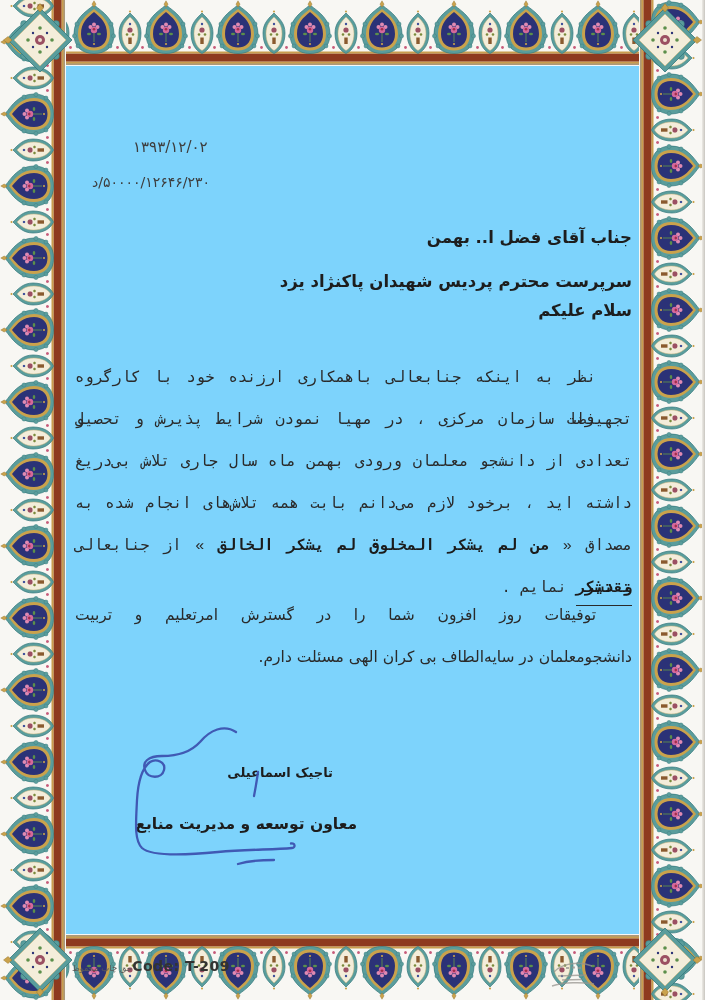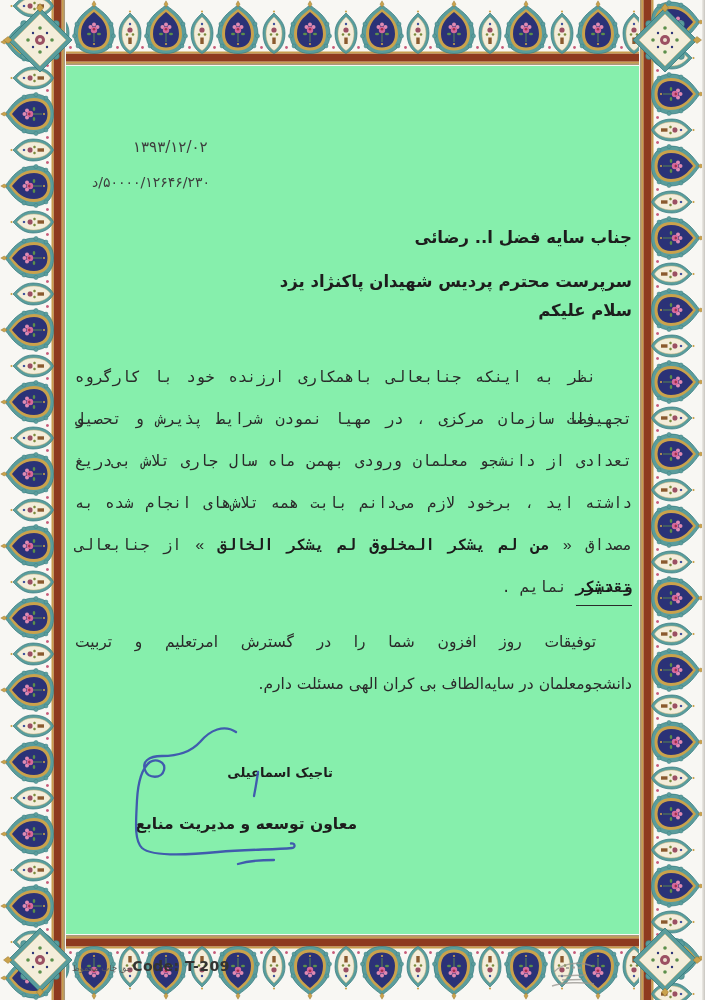--- a/index.html
+++ b/index.html
@@ -1,20 +1,20 @@
 <!DOCTYPE html>
 <html lang="fa"><head>
 <meta charset="utf-8">
 <style>
   * { margin:0; padding:0; box-sizing:border-box; }
   html,body { background:#e9e7e2; }
   body { display:flex; justify-content:center; }
   .page {
     position:relative; width:705px; height:1000px;
-    background:#86efac;
+    background:#7dd3fc;
     overflow:hidden;
     font-family:"DejaVu Sans", sans-serif;
     color:#262626;
     box-shadow: inset 0 0 60px rgba(120,115,100,0.08);
   }
   .border-svg { position:absolute; inset:0; z-index:0; }
   .content { position:absolute; inset:0; z-index:1; }
 
   .scan-edge {
     position:absolute; right:0; top:0; width:3px; height:100%;
@@ -35,21 +35,21 @@
     position:absolute; right:73px; white-space:nowrap;
     direction:rtl; font-weight:bold; font-size:16.5px; color:#1d1d1d;
   }
   .r1 { top:228px; } .r2 { top:272px; } .r3 { top:301px; }
 
   .para {
     position:absolute; left:75px; width:557px;
     direction:rtl; font-size:15.5px; color:#2a2a2a;
   }
   #para1 { top:357px;font-family:Liberation Mono, monospace; }
-  #para2 { top:621px; }
+  #para2 { top:594px; }
   .line { height:42px; line-height:42px; overflow:visible; }
   .line.just { text-align:justify; text-align-last:justify; }
   .line.indent { padding-right:36px; }
   .line .b { font-weight:bold; color:#1b1b1b; }
   .line .u { border-bottom:1.6px solid #2a2a2a; padding-bottom:8px; }
 
   .sig-name {
     position:absolute; right:372px; top:765px; white-space:nowrap;
     direction:rtl; font-weight:bold; font-size:13px; color:#1d1d1d;
   }
@@ -164,21 +164,21 @@
   <div class="scan-edge"></div>
 
   <div class="content">
 
     <div class="date-line">۱۳۹۳/۱۲/۰۲</div>
     <div class="ref-line">
       <span>د/</span>
       <span>۵۰۰۰۰/۱۲۶۴۶/۲۳۰</span>
     </div>
 
-    <div class="recipient-line r1">جناب سایه فضل ا.. رضائی</div>
+    <div class="recipient-line r1">جناب آقای فضل ا.. بهمن</div>
     <div class="recipient-line r2">سرپرست محترم پردیس شهیدان پاکنژاد یزد</div>
     <div class="recipient-line r3">سلام علیکم</div>
 
     <div class="para" id="para1">
         <div class="line just indent"><span>نظر به اینکه جنابعالی باهمکاری ارزنده خود با کارگروه فضا و</span></div>
         <div class="line just"><span>تجهیزات سازمان مرکزی ، در مهیا نمودن شرایط پذیرش و تحصیل</span></div>
         <div class="line just"><span>تعدادی از دانشجو معلمان ورودی بهمن ماه سال جاری تلاش بی‌دریغ</span></div>
         <div class="line just"><span>داشته اید ، برخود لازم می‌دانم بابت همه تلاش‌های   انجام شده به</span></div>
         <div class="line just"><span>مصداق « </span><span class="b">من لم یشکر المخلوق لم یشکر الخالق</span><span> » از جنابعالی </span><span class="b u">تقدیر</span></div>
         <div class="line"><span class="b u">و تشکر</span><span> نمایم .</span></div>

